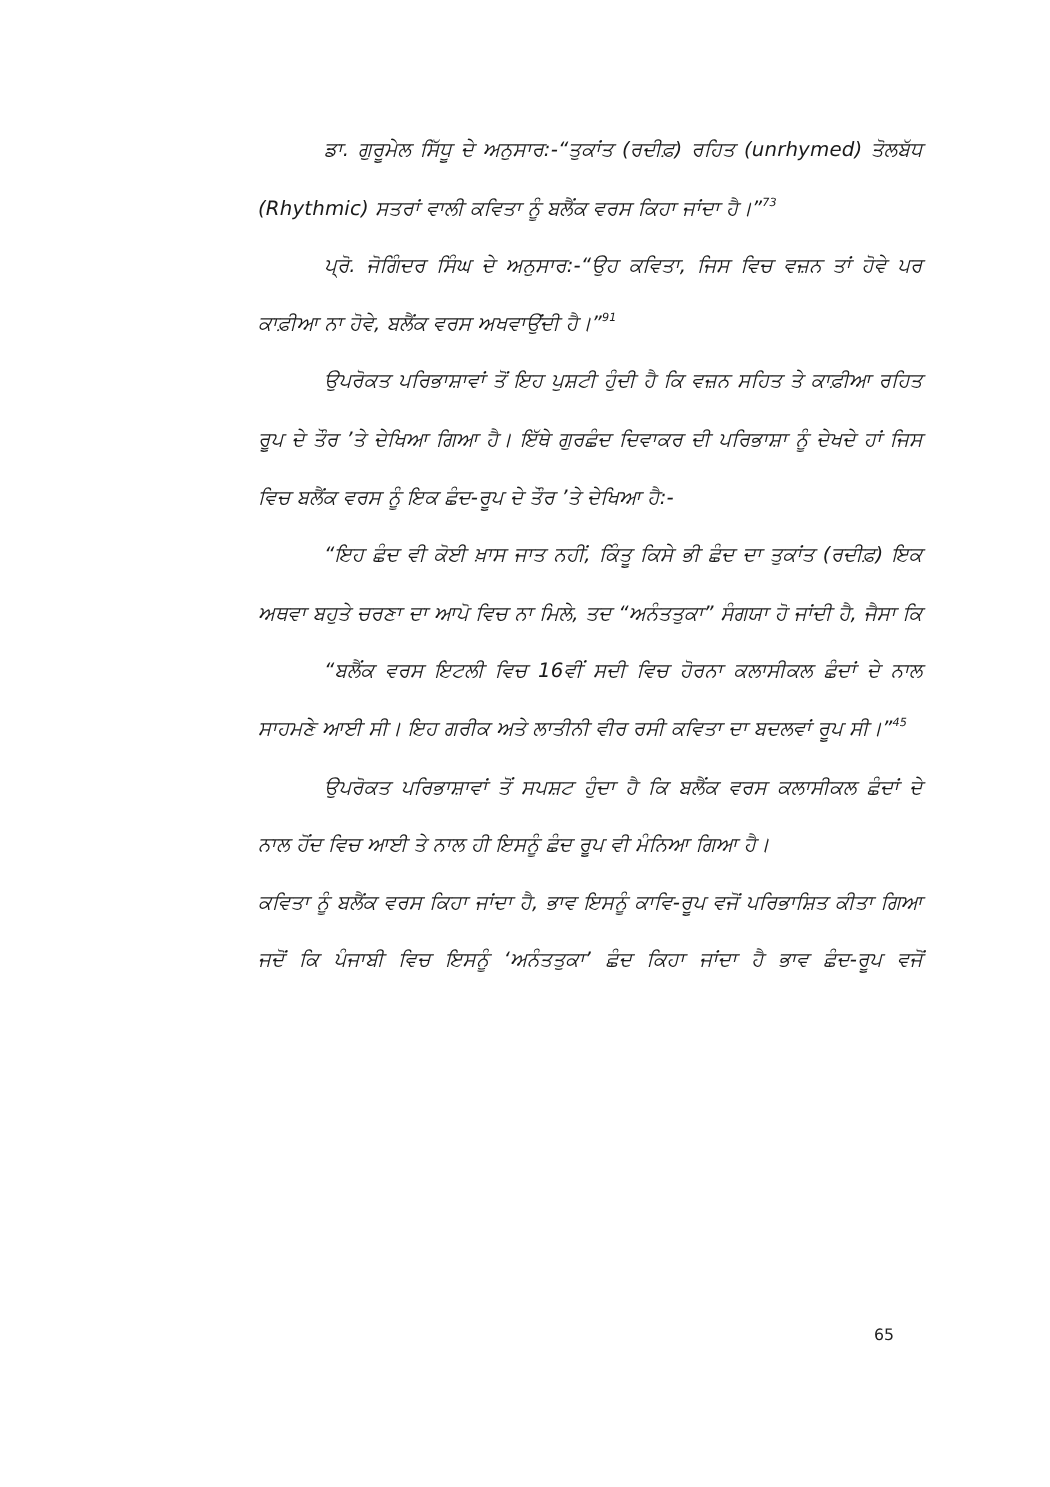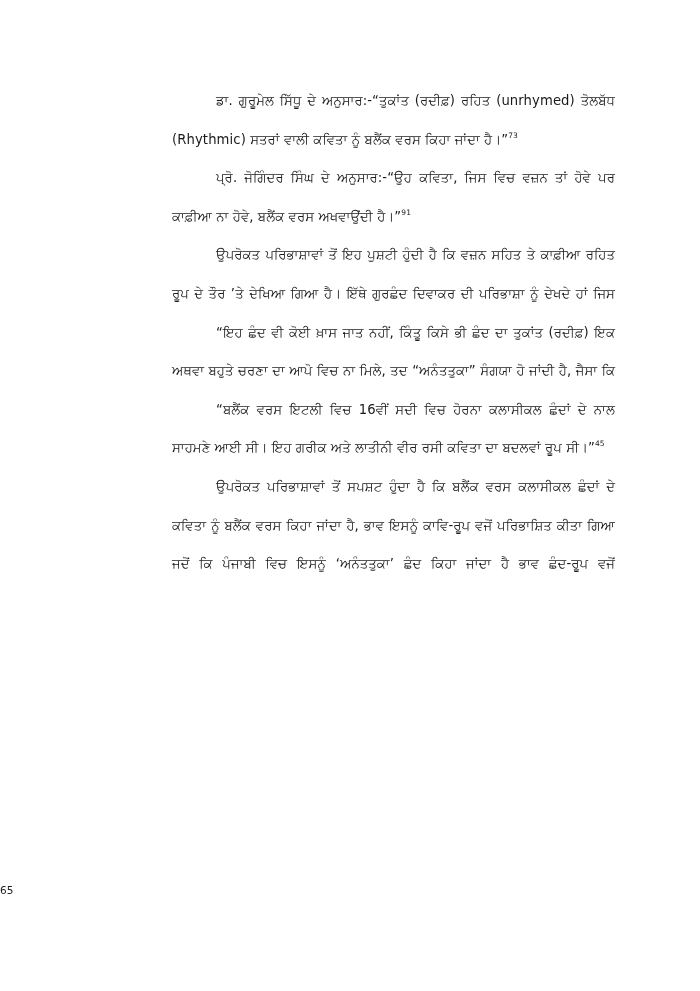--- a/index.html
+++ b/index.html
@@ -29,20 +29,21 @@
       width: 487px;
     }
     .para {
       margin: 0;
       font-size: 13.2px;
       line-height: 38.6px;
       text-align: justify;
       text-align-last: left;
       text-indent: 44px;
       letter-spacing: 0.1px;
+      font-style: italic;
     }
     .para sup {
       font-size: 7.5px;
       line-height: 0;
       vertical-align: 6px;
     }
     .line {
       display: block;
       white-space: nowrap;
       text-align: justify;
@@ -50,21 +51,21 @@
     }
     .line.last {
       text-align-last: left;
     }
     .indent { padding-left: 44px; }
     .page-number {
       position: absolute;
       left: 0;
       width: 596px;
       top: 884px;
-      text-align: left;
+      text-align: right;
       font-family: "DejaVu Sans", sans-serif;
       font-size: 10.5px;
       color: #222;
     }
   </style>
 </head>
 <body>
 
 <div class="page">
   <div class="body-text">
@@ -75,34 +76,36 @@
     </div>
 
     <div class="para">
       <span class="line indent">ਪ੍ਰੋ. ਜੋਗਿੰਦਰ ਸਿੰਘ ਦੇ ਅਨੁਸਾਰ:-“ਉਹ ਕਵਿਤਾ, ਜਿਸ ਵਿਚ ਵਜ਼ਨ ਤਾਂ ਹੋਵੇ ਪਰ</span>
       <span class="line last"><span>ਕਾਫ਼ੀਆ ਨਾ ਹੋਵੇ, ਬਲੈਂਕ ਵਰਸ ਅਖਵਾਉਂਦੀ ਹੈ।”</span><sup>91</sup></span>
     </div>
 
     <div class="para">
       <span class="line indent">ਉਪਰੋਕਤ ਪਰਿਭਾਸ਼ਾਵਾਂ ਤੋਂ ਇਹ ਪੁਸ਼ਟੀ ਹੁੰਦੀ ਹੈ ਕਿ ਵਜ਼ਨ ਸਹਿਤ ਤੇ ਕਾਫ਼ੀਆ ਰਹਿਤ</span>
       <span class="line">ਰੂਪ ਦੇ ਤੌਰ ’ਤੇ ਦੇਖਿਆ ਗਿਆ ਹੈ। ਇੱਥੇ ਗੁਰਛੰਦ ਦਿਵਾਕਰ ਦੀ ਪਰਿਭਾਸ਼ਾ ਨੂੰ ਦੇਖਦੇ ਹਾਂ ਜਿਸ</span>
+      <span class="line last">ਵਿਚ ਬਲੈਂਕ ਵਰਸ ਨੂੰ ਇਕ ਛੰਦ-ਰੂਪ ਦੇ ਤੌਰ ’ਤੇ ਦੇਖਿਆ ਹੈ:-</span>
     </div>
 
     <div class="para">
       <span class="line indent">“ਇਹ ਛੰਦ ਵੀ ਕੋਈ ਖ਼ਾਸ ਜਾਤ ਨਹੀਂ, ਕਿੰਤੂ ਕਿਸੇ ਭੀ ਛੰਦ ਦਾ ਤੁਕਾਂਤ (ਰਦੀਫ਼) ਇਕ</span>
       <span class="line">ਅਥਵਾ ਬਹੁਤੇ ਚਰਣਾ ਦਾ ਆਪੋ ਵਿਚ ਨਾ ਮਿਲੇ, ਤਦ “ਅਨੰਤਤੁਕਾ” ਸੰਗਯਾ ਹੋ ਜਾਂਦੀ ਹੈ, ਜੈਸਾ ਕਿ</span>
     </div>
 
     <div class="para">
       <span class="line indent">“ਬਲੈਂਕ ਵਰਸ ਇਟਲੀ ਵਿਚ 16ਵੀਂ ਸਦੀ ਵਿਚ ਹੋਰਨਾ ਕਲਾਸੀਕਲ ਛੰਦਾਂ ਦੇ ਨਾਲ</span>
       <span class="line last"><span>ਸਾਹਮਣੇ ਆਈ ਸੀ। ਇਹ ਗਰੀਕ ਅਤੇ ਲਾਤੀਨੀ ਵੀਰ ਰਸੀ ਕਵਿਤਾ ਦਾ ਬਦਲਵਾਂ ਰੂਪ ਸੀ।”</span><sup>45</sup></span>
     </div>
 
     <div class="para">
       <span class="line indent">ਉਪਰੋਕਤ ਪਰਿਭਾਸ਼ਾਵਾਂ ਤੋਂ ਸਪਸ਼ਟ ਹੁੰਦਾ ਹੈ ਕਿ ਬਲੈਂਕ ਵਰਸ ਕਲਾਸੀਕਲ ਛੰਦਾਂ ਦੇ</span>
+      <span class="line last">ਨਾਲ ਹੋਂਦ ਵਿਚ ਆਈ ਤੇ ਨਾਲ ਹੀ ਇਸਨੂੰ ਛੰਦ ਰੂਪ ਵੀ ਮੰਨਿਆ ਗਿਆ ਹੈ।</span>
     </div>
 
     <div class="para">
       <span class="line">ਕਵਿਤਾ ਨੂੰ ਬਲੈਂਕ ਵਰਸ ਕਿਹਾ ਜਾਂਦਾ ਹੈ, ਭਾਵ ਇਸਨੂੰ ਕਾਵਿ-ਰੂਪ ਵਜੋਂ ਪਰਿਭਾਸ਼ਿਤ ਕੀਤਾ ਗਿਆ</span>
       <span class="line">ਜਦੋਂ ਕਿ ਪੰਜਾਬੀ ਵਿਚ ਇਸਨੂੰ ‘ਅਨੰਤਤੁਕਾ’ ਛੰਦ ਕਿਹਾ ਜਾਂਦਾ ਹੈ ਭਾਵ ਛੰਦ-ਰੂਪ ਵਜੋਂ</span>
     </div>
 
   </div>
 
   <div class="page-number">65</div>

